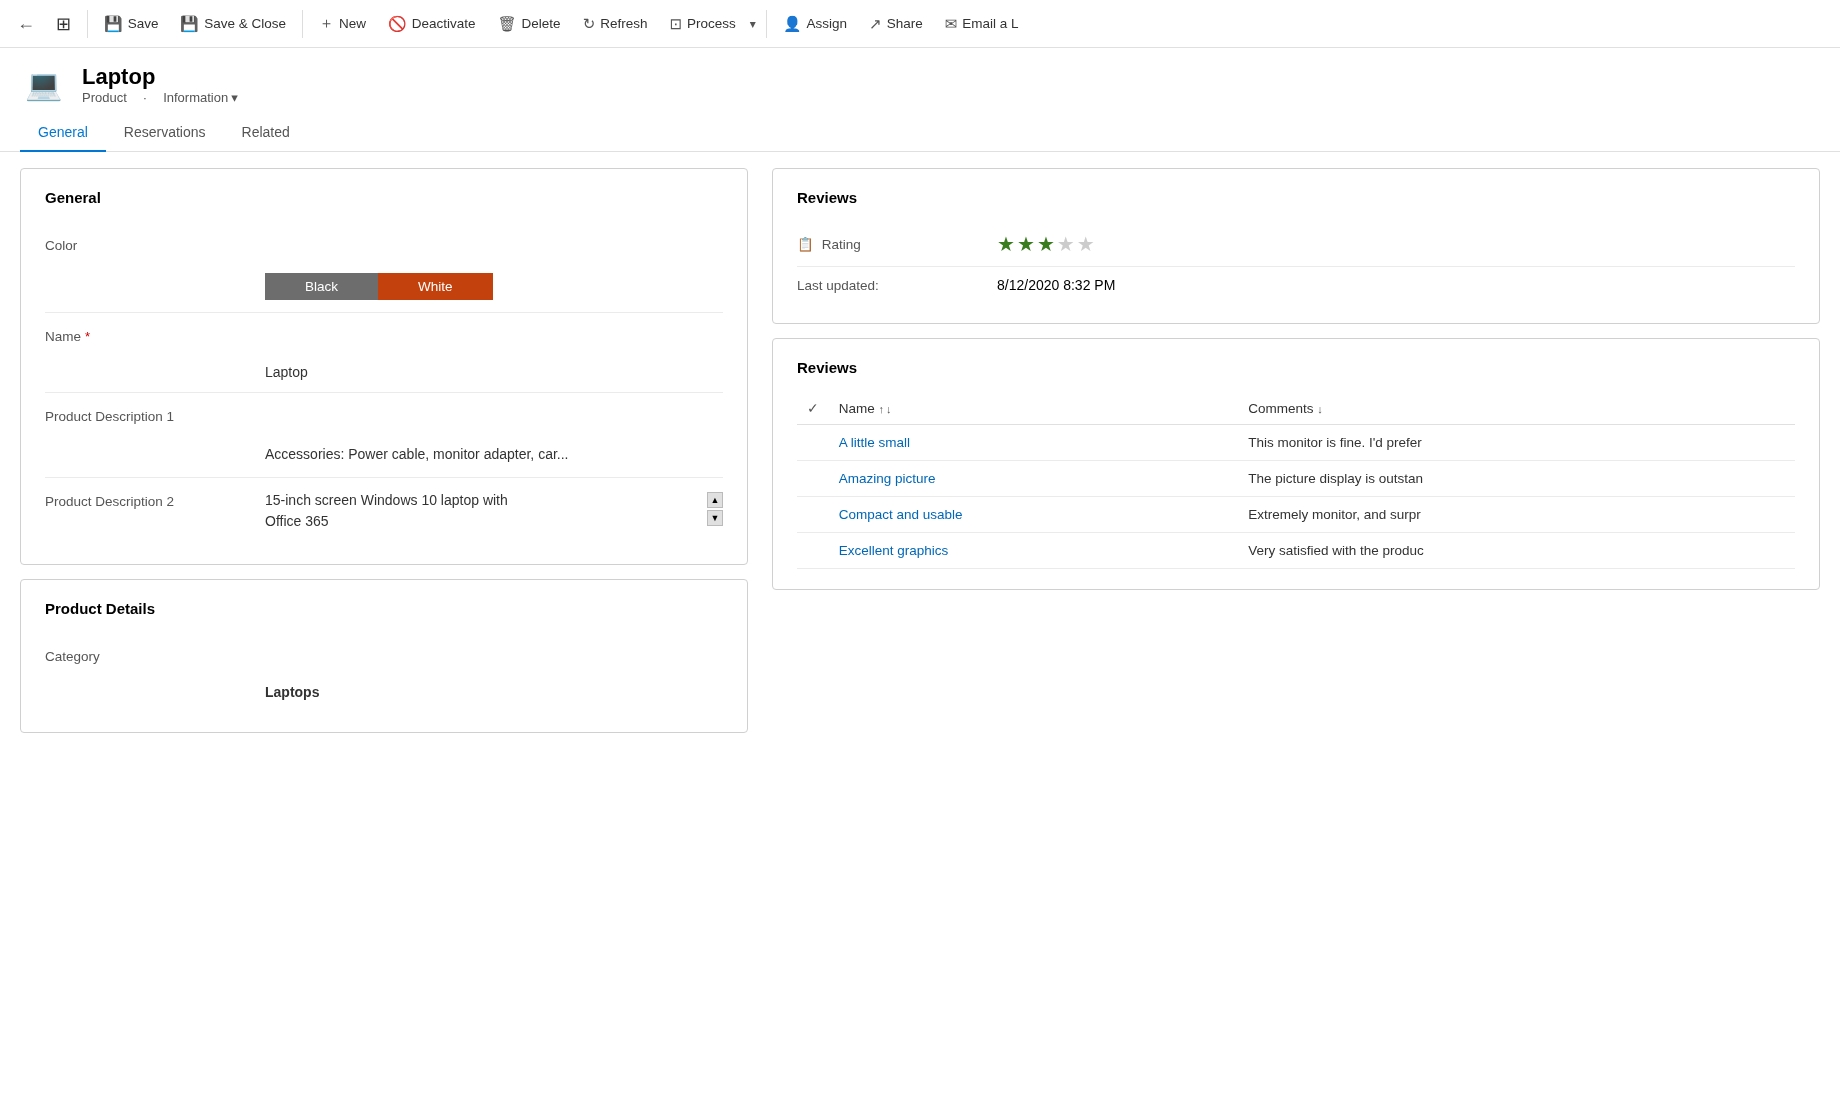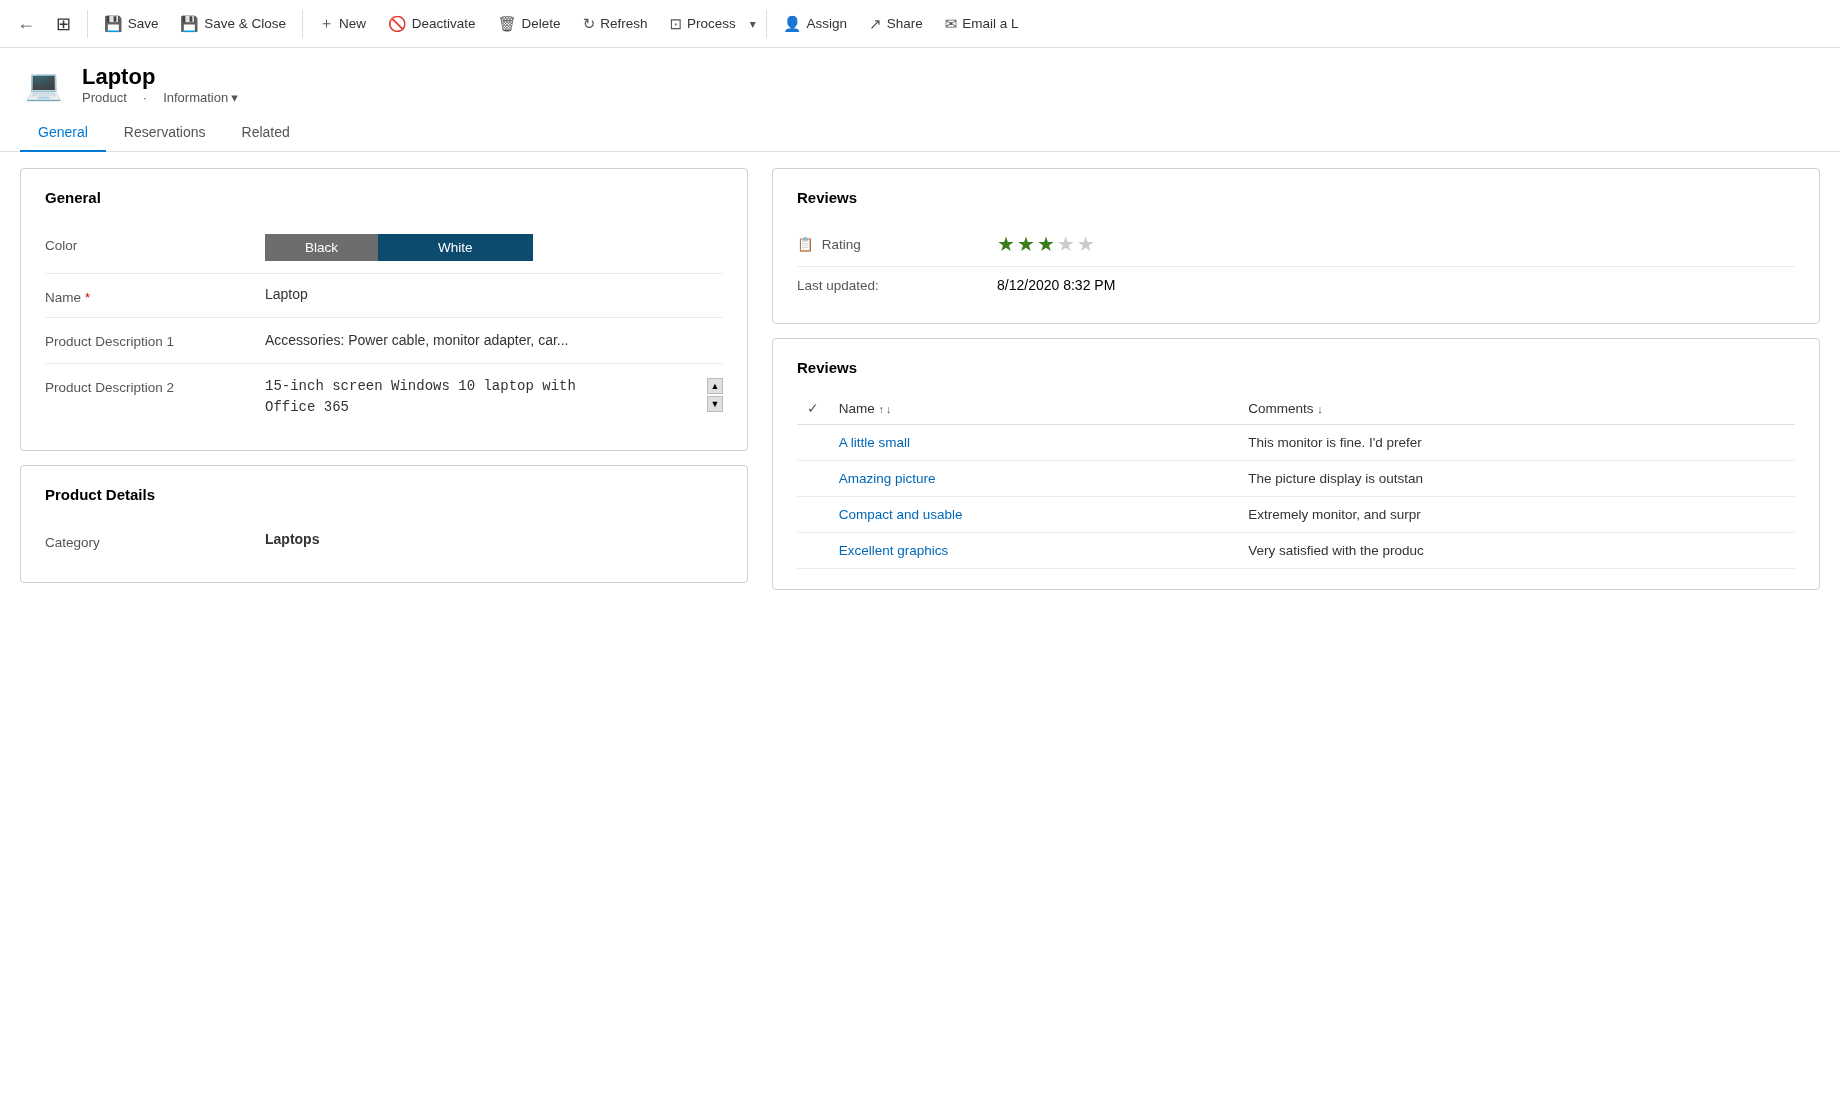--- a/index.html
+++ b/index.html
@@ -143,55 +143,55 @@
       padding-top: 4px;
       display: flex;
       align-items: flex-start;
       gap: 4px;
     }
     .required-star { color: #c00; font-size: 13px; }
     .form-value {
       flex: 1;
       font-size: 14px;
       color: #333;
+      margin-top: 39px;
     }
 
     
     .color-btns { display: flex; gap: 0; }
     .color-btn-black {
       padding: 6px 40px;
       background: #6d6d6d;
       color: #fff;
       border: none;
       cursor: pointer;
       font-size: 13.5px;
       font-weight: 500;
     }
     .color-btn-white {
-      padding: 6px 60px;
-      background: #0c4a6e;
+      padding: 6px 40px;
+      background: #c2410c;
       color: #fff;
       border: none;
       cursor: pointer;
       font-size: 13.5px;
       font-weight: 500;
     }
 
     
     .desc-value {
       font-size: 14px;
       color: #333;
       line-height: 1.5;
     }
     .desc-scroll-container {
       position: relative;
       max-height: 60px;
       overflow: hidden;
       flex: 1;
-      font-family: Liberation Mono, monospace;
     }
 
     
     .stars { display: flex; gap: 2px; }
     .star { font-size: 20px; }
     .star-filled { color: #3a7d1e; }
     .star-empty { color: #ccc; }
 
     
     .reviews-table { width: 100%; border-collapse: collapse; }

